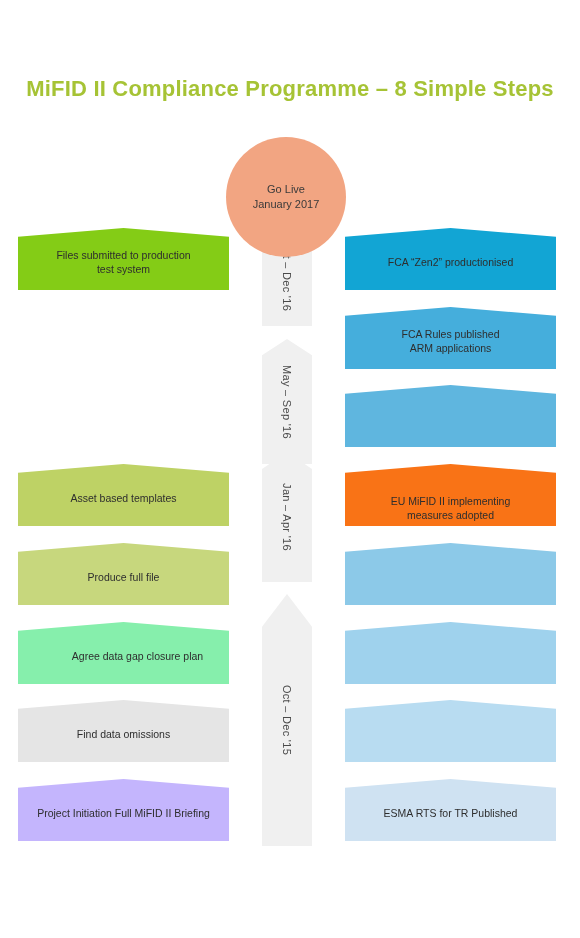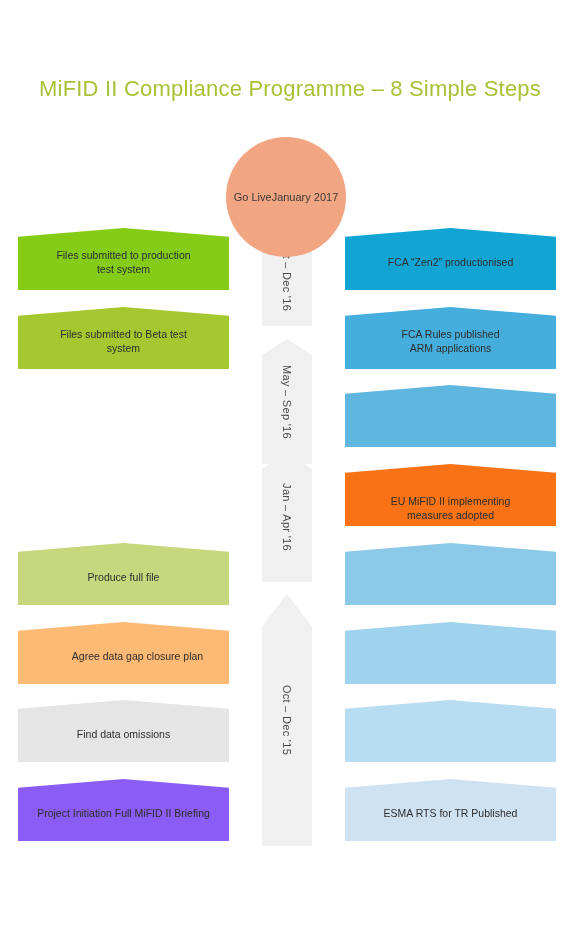--- a/index.html
+++ b/index.html
@@ -25,35 +25,35 @@
   
   .title {
     position: absolute;
     left: 0;
     top: 76px;
     width: 580px;
     text-align: center;
     font-size: 22px;
     color: #a6c335;
     letter-spacing: 0.2px;
-    font-weight: 400;
+    font-weight: 700;
     white-space: nowrap;
   }
 
   
   .go-live-circle {
     position: absolute;
     left: 226px;
     top: 137px;
     width: 120px;
     height: 120px;
     border-radius: 50%;
     background: #f2a582;
     display: flex;
-    flex-direction: row;
+    flex-direction: column;
     align-items: center;
     justify-content: center;
     color: #3a3a3a;
     font-size: 11px;
     line-height: 15px;
     text-align: center;
     z-index: 3;
   }
 
   
@@ -132,34 +132,33 @@
   <div class="go-live-circle">
     <span>Go Live</span>
     <span>January 2017</span>
   </div>
 
   <div class="col-left">
       <div class="step" style="top: 0px; background: #84cc16;">
         <div class="step-label">Files submitted to production
 test system</div>
       </div>
-      <div class="step" style="top: 79px; background: rgb(165, 200, 49);">
-        <div class="step-label">Files submitted to Beta test
-system</div>
+      <div class="step" style="top: 236px; background: rgb(190, 210, 101);">
+        <div class="step-label">Asset based templates</div>
       </div>
       <div class="step" style="top: 315px; background: rgb(199, 215, 125);">
         <div class="step-label">Produce full file</div>
       </div>
-      <div class="step" style="top: 394px; background: #fdba74; padding-left: 42px;">
+      <div class="step" style="top: 394px; background: #86efac; padding-left: 42px;">
         <div class="step-label">Agree data gap closure plan</div>
       </div>
       <div class="step" style="top: 472px; background: #e5e5e5; align-items: center;">
         <div class="step-label">Find data omissions</div>
       </div>
-      <div class="step" style="top: 551px; background: #8b5cf6;">
+      <div class="step" style="top: 551px; background: #c4b5fd;">
         <div class="step-label">Project Initiation Full MiFID II Briefing</div>
       </div>
     </div>
   <div class="col-center">
       <div class="period" style="top: 0px; height: 100px; background: rgb(240, 240, 240);">
         <div class="period-label">Oct – Dec '16</div>
       </div>
       <div class="period" style="top: 113px; height: 125px; background: rgb(240, 240, 240);">
         <div class="period-label">May – Sep '16</div>
       </div>

